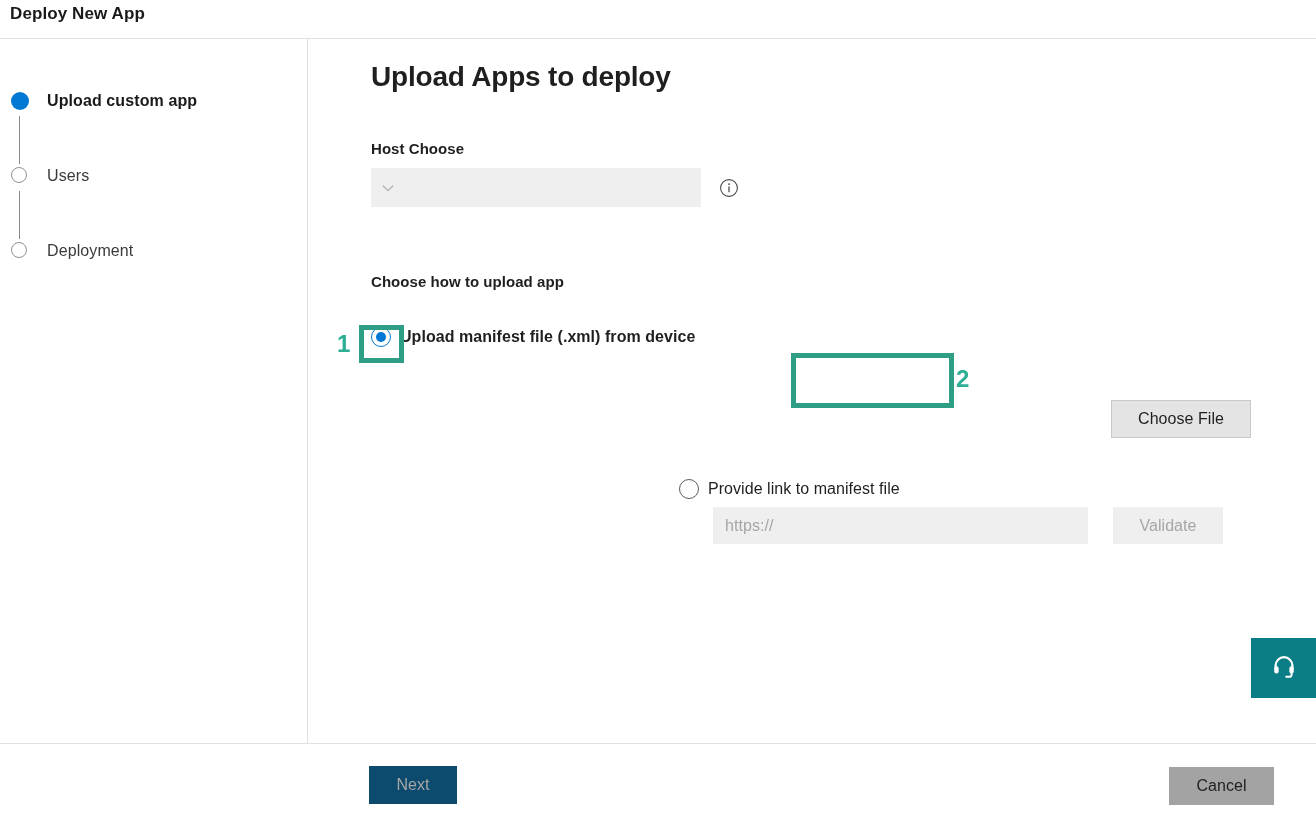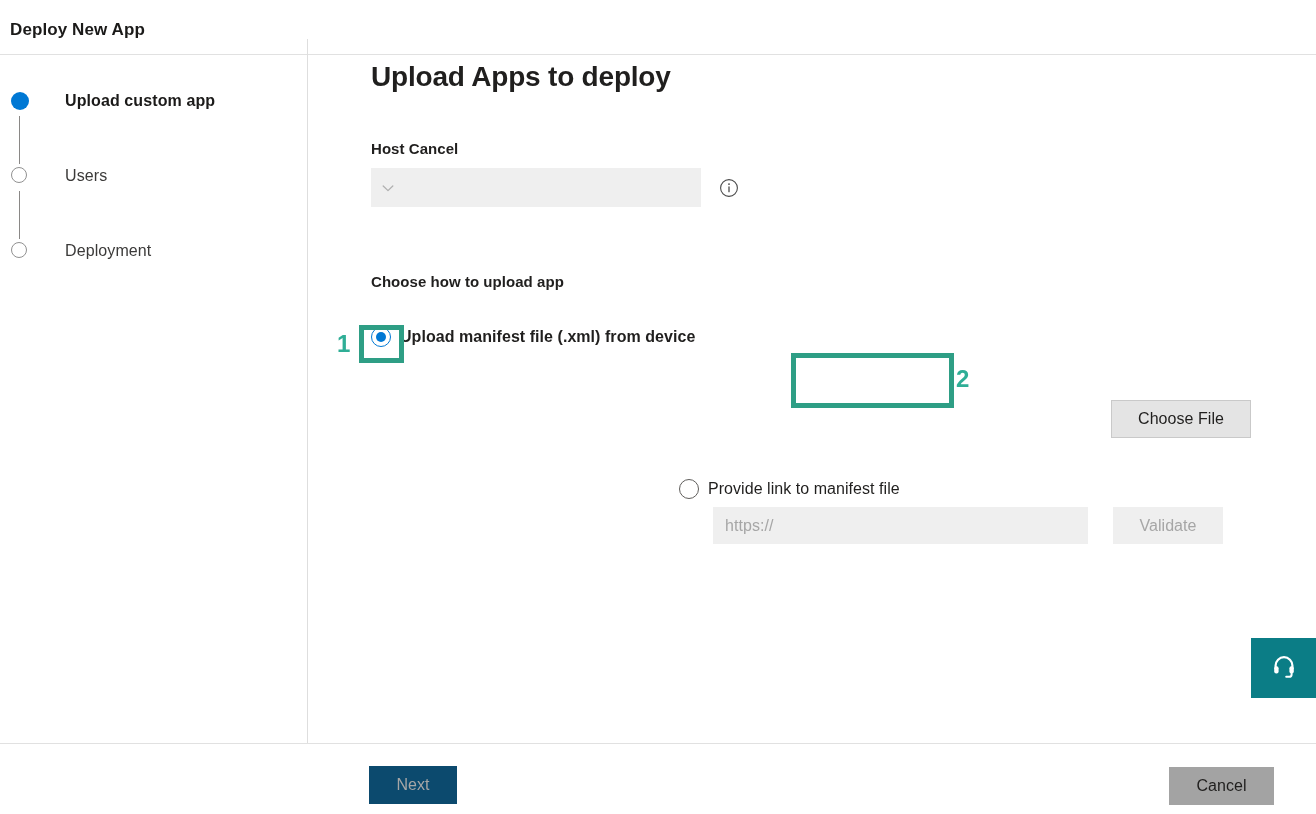--- a/index.html
+++ b/index.html
@@ -19,21 +19,20 @@
 
   
   .app-header {
     position: absolute;
     left: 0; top: 0;
     width: 1316px;
     height: 39px;
     background: #ffffff;
     border-bottom: 1px solid #e1e1e1;
     box-sizing: border-box;
-    margin-top: 16px;
   }
   .app-header-title {
     position: absolute;
     left: 10px;
     top: 4px;
     font-size: 17px;
     font-weight: 600;
     letter-spacing: 0.1px;
     color: #1b1a19;
   }
@@ -93,21 +92,21 @@
   }
   .step-connector {
     position: absolute;
     left: 9px;
     top: 25px;
     width: 1.4px;
     height: 48px;
     background: #8a8886;
   }
   .step-label {
-    margin-left: 33px;
+    margin-left: 15px;
     font-size: 16px;
     line-height: 20px;
     color: #3b3a39;
     letter-spacing: 0.1px;
   }
   .step-label.active {
     font-weight: 700;
     color: #1b1a19;
   }
 
@@ -417,21 +416,21 @@
         <div class="step-label">Deployment</div>
       </div>
 
     </div>
   </div>
 
   <div class="main">
 
     <div class="page-title">Upload Apps to deploy</div>
 
-    <div class="field-label host-label">Host Cancel</div>
+    <div class="field-label host-label">Host Choose</div>
 
     <div class="dropdown">
       <span class="chev">
         <svg width="14" height="14" viewBox="0 0 14 14" aria-hidden="true">
           <path d="M2.2 5 L7 9.6 L11.8 5" fill="none" stroke="#b0b0b0" stroke-width="1.3" stroke-linecap="round" stroke-linejoin="round"></path>
         </svg>
       </span>
     </div>
 
     <div class="info-icon">

